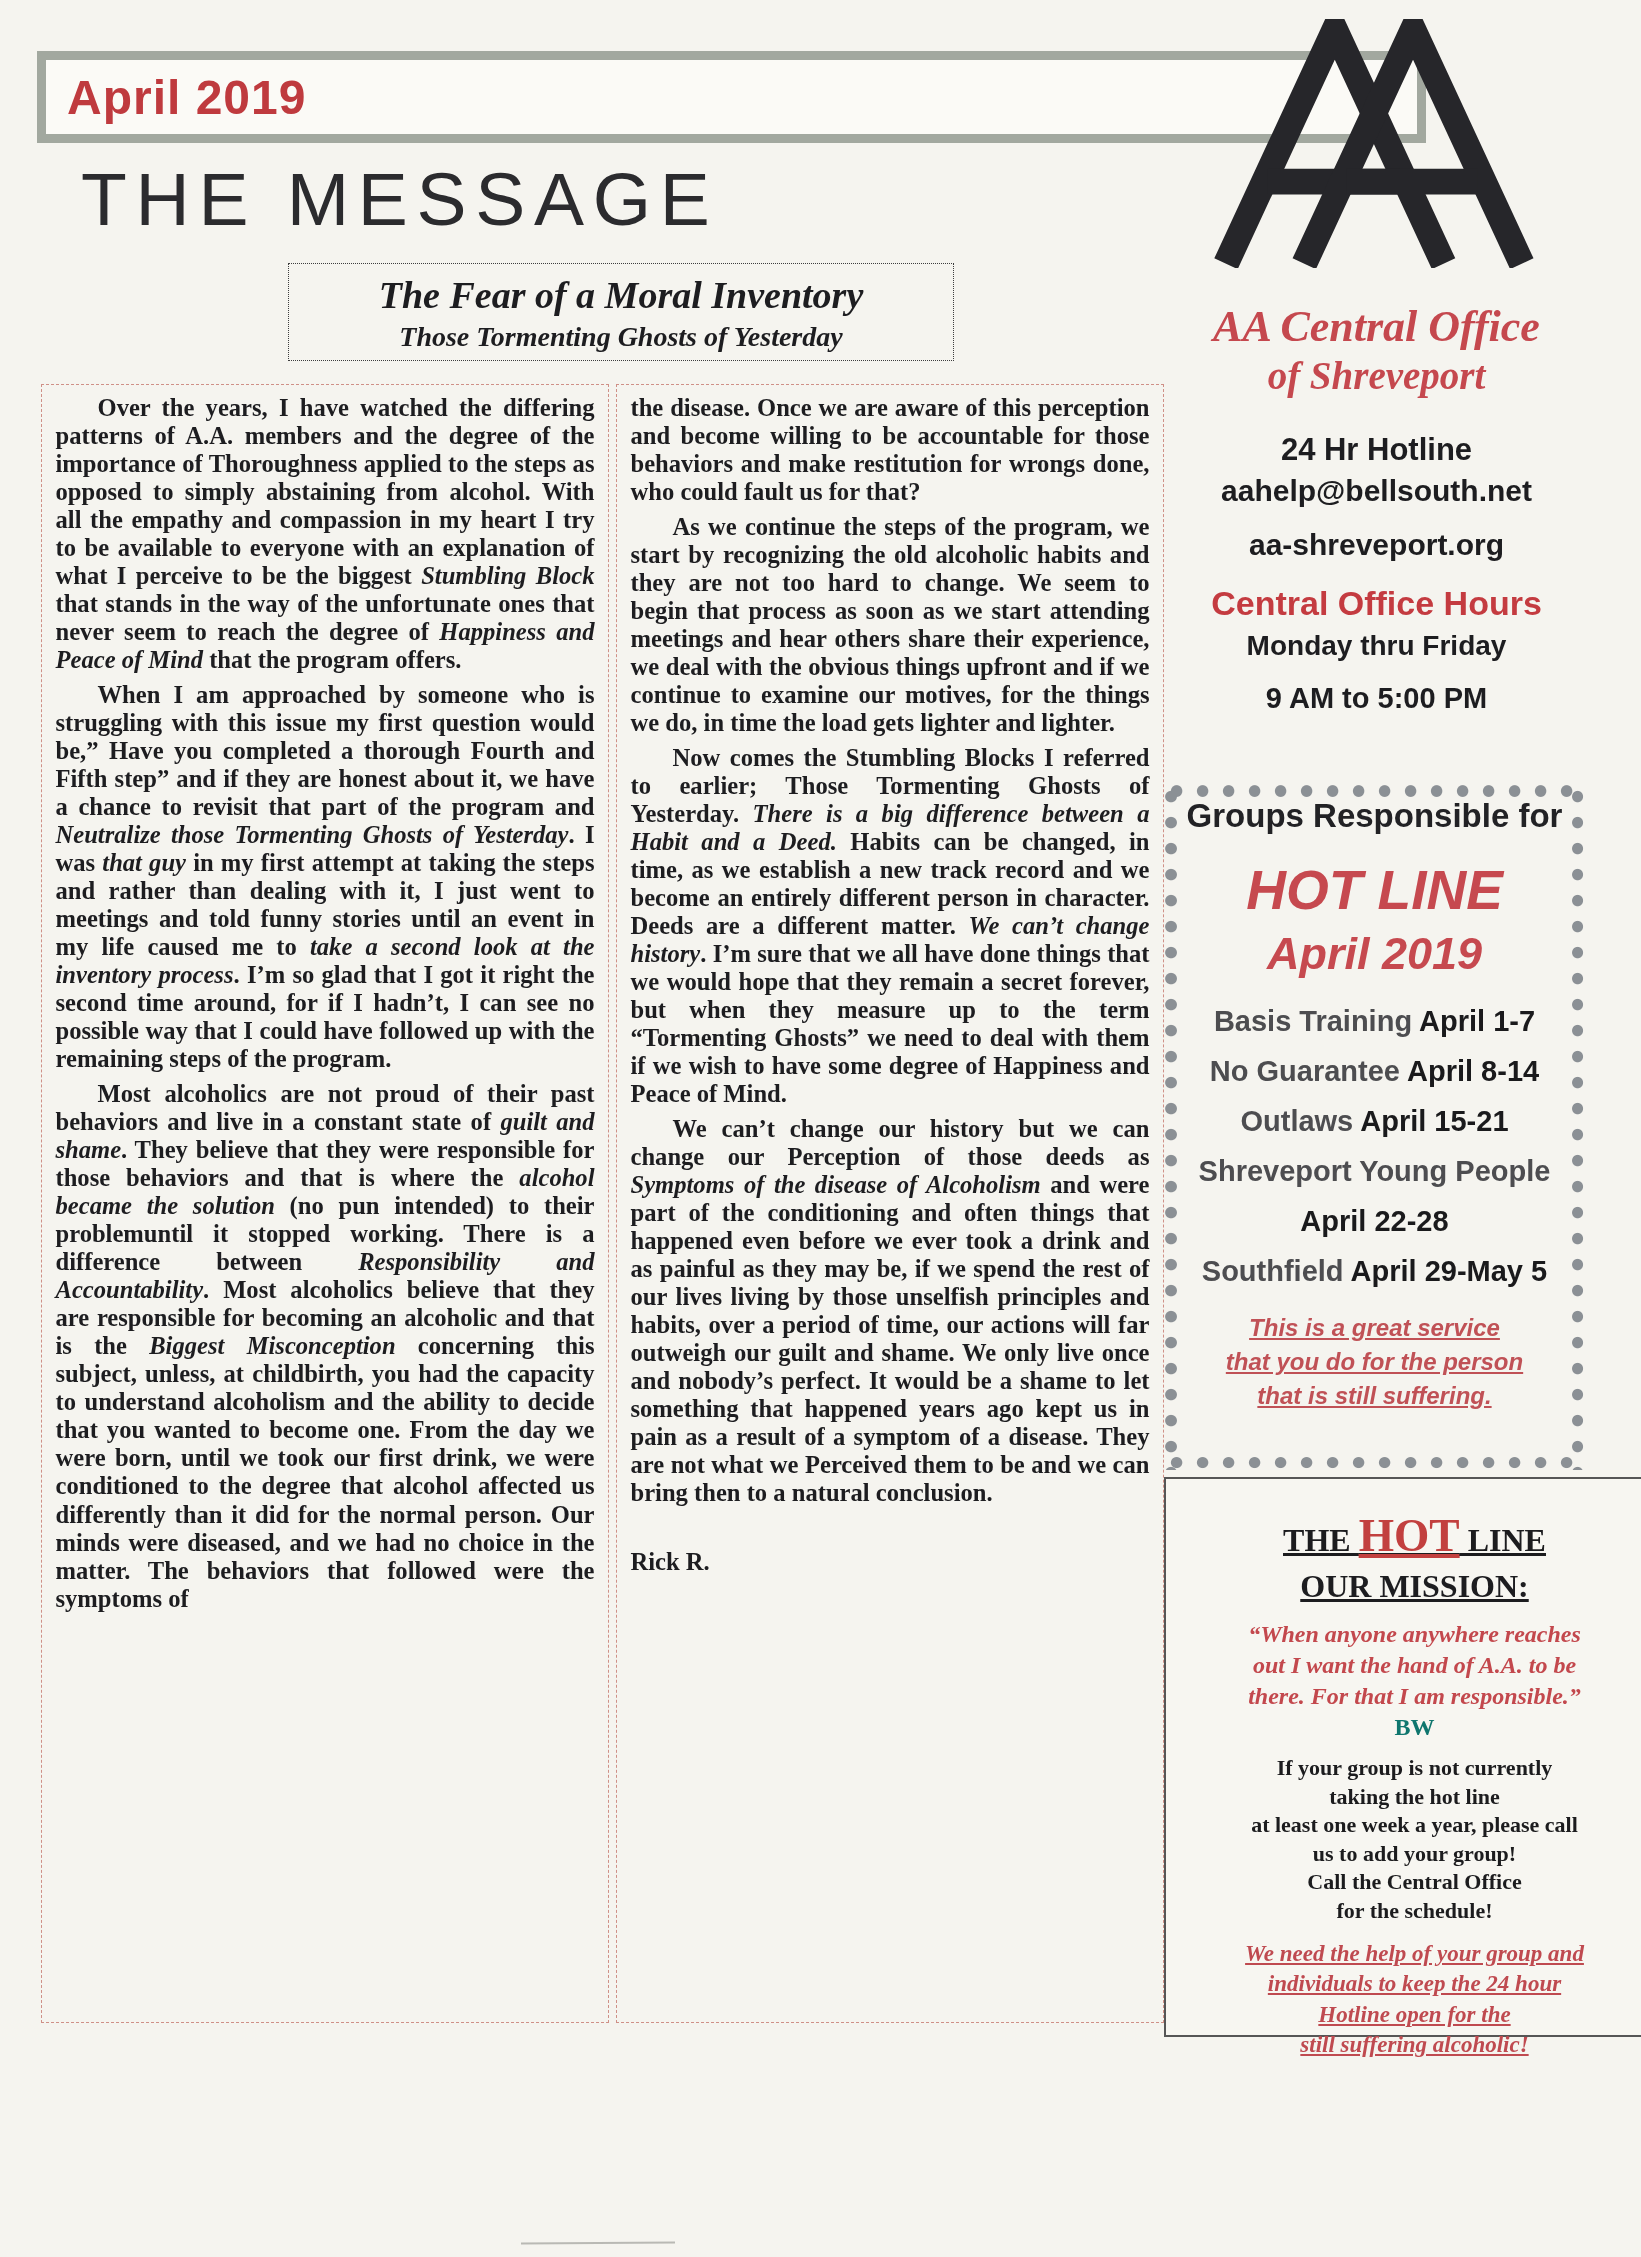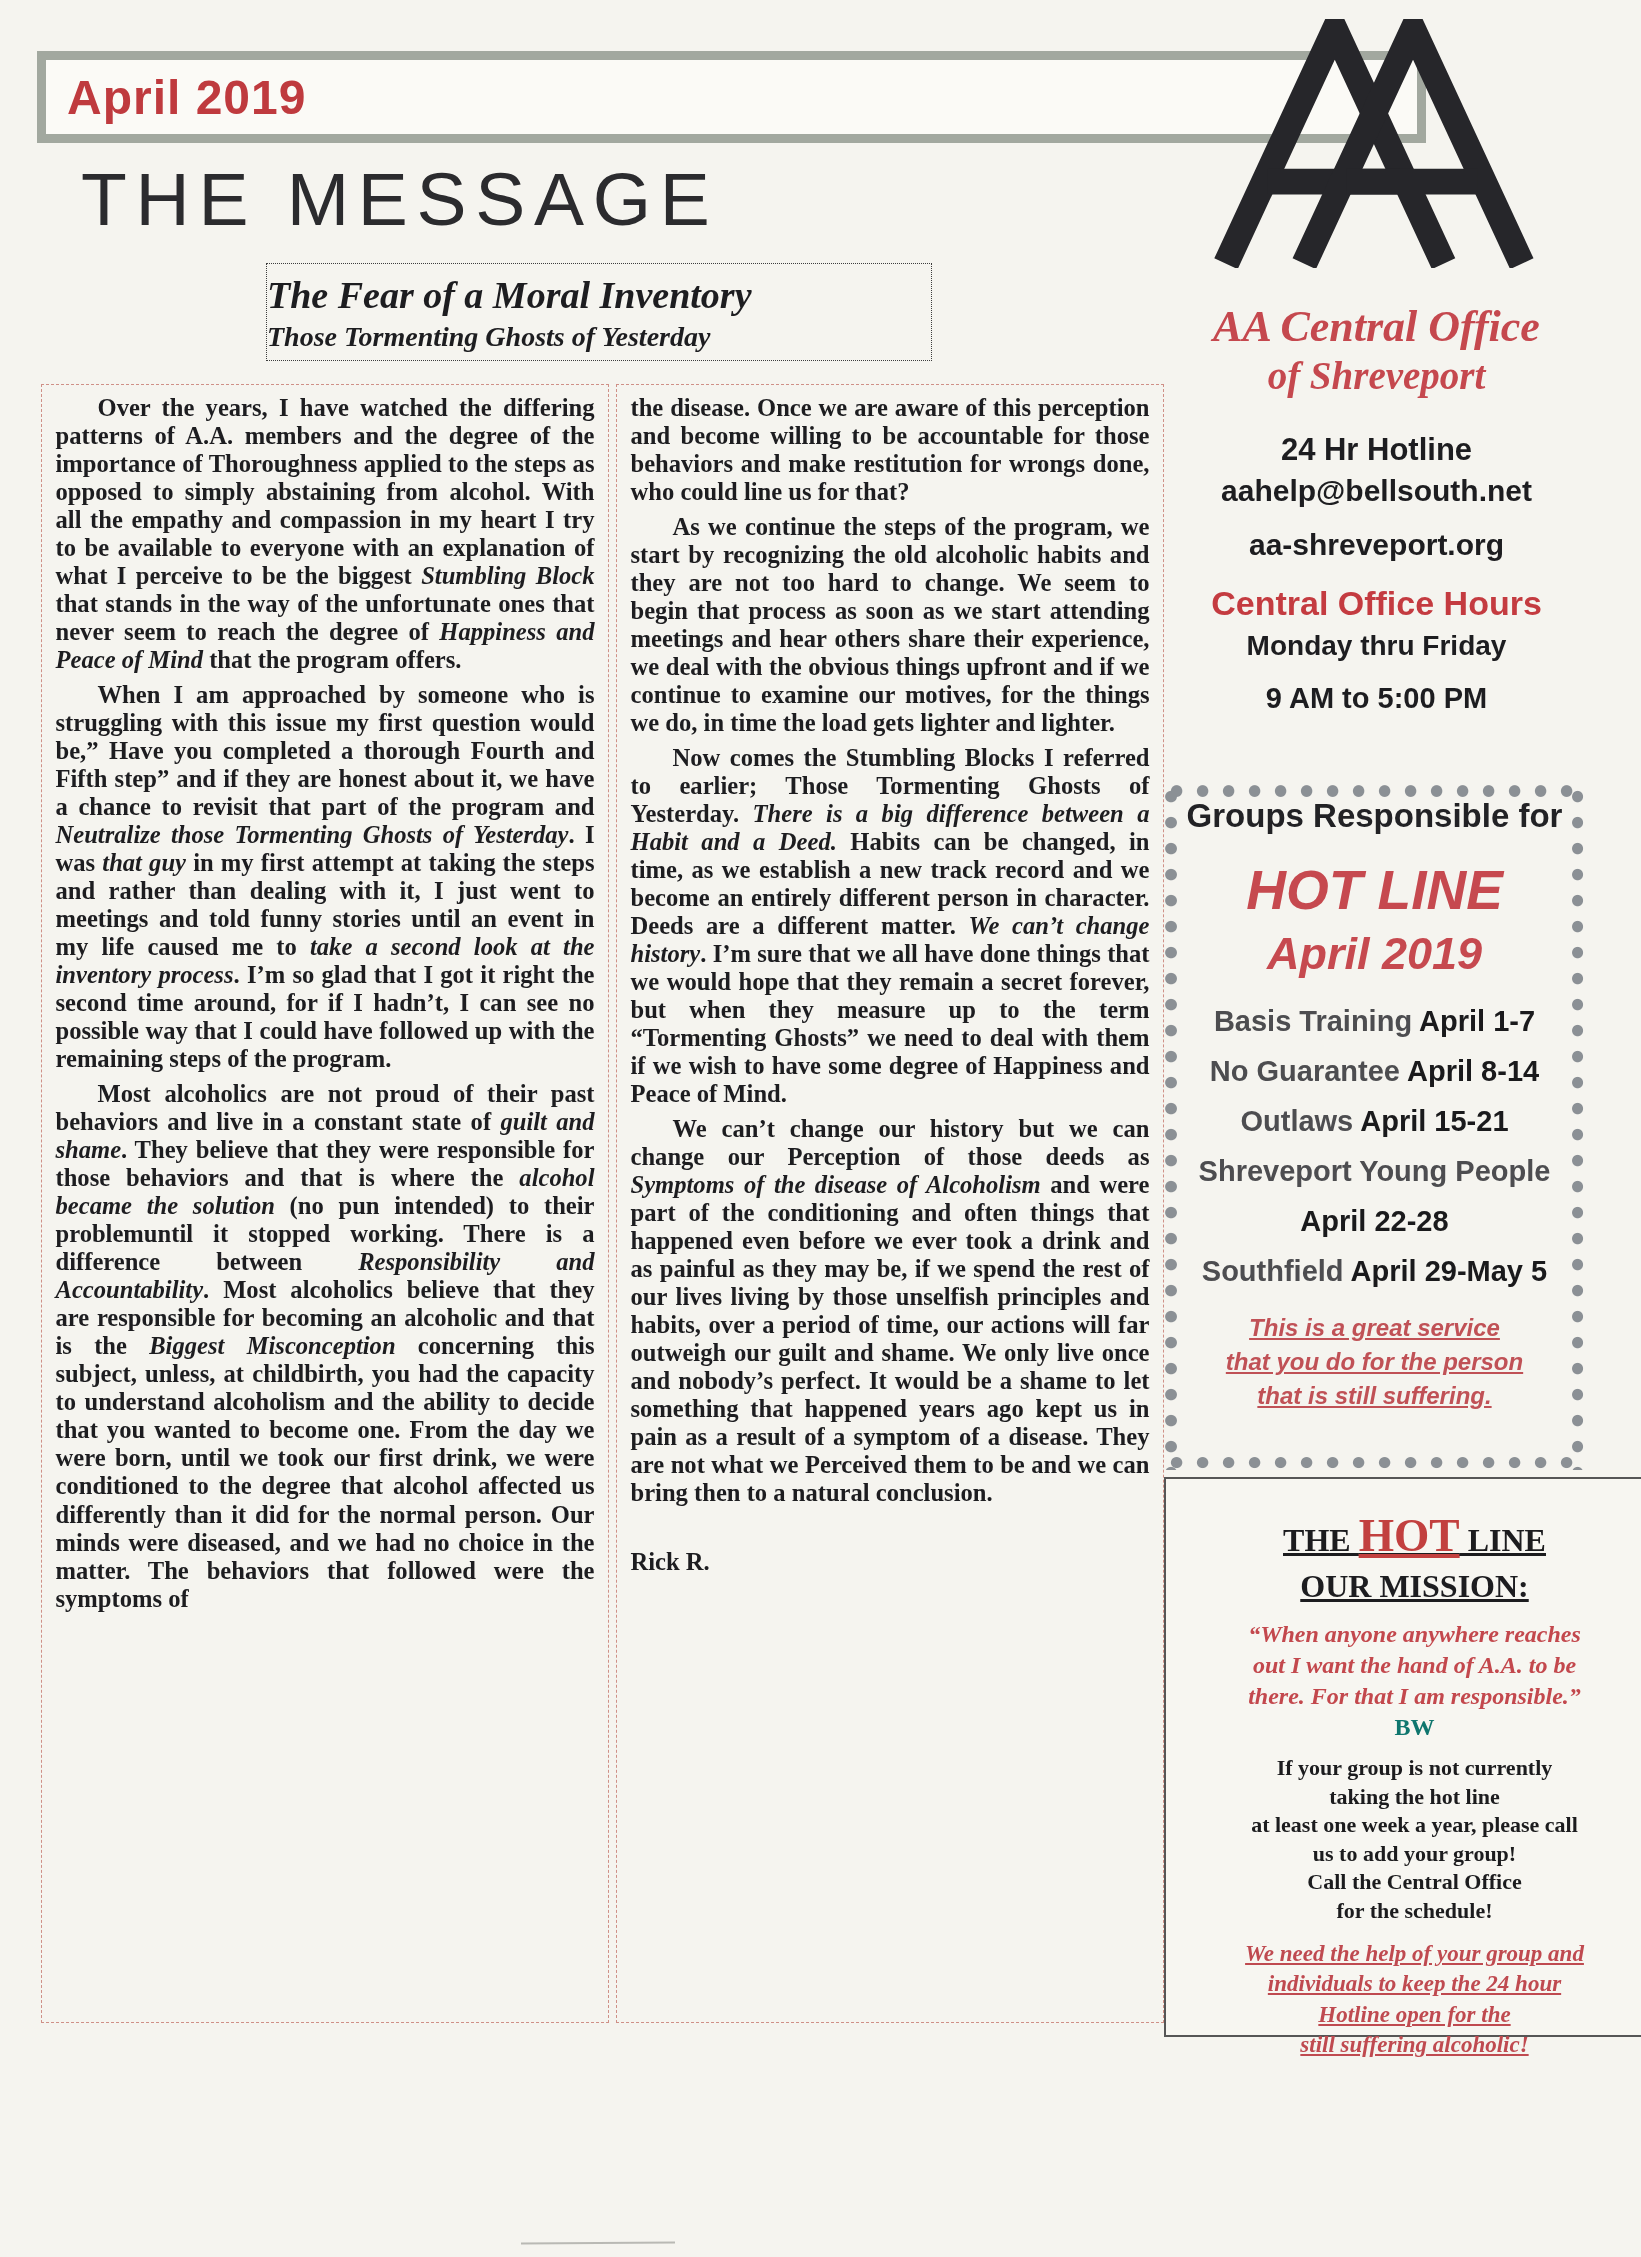--- a/index.html
+++ b/index.html
@@ -24,22 +24,22 @@
   }
 
   
   .masthead{
     left:81px;top:156px;width:869px;margin:0;
     font-size:75px;font-weight:400;letter-spacing:8.7px;color:#2b2b2e;
   }
 
   
   .article-title-box{
-    left:266px;top:263px;width:666px;height:98px;
-    border:1.9px dotted #3d3d3d;padding-top:8.7px;
+    left:288px;top:263px;width:666px;height:98px;
+    border:1.9px dotted #3d3d3d;text-align:center;padding-top:8.7px;
     font-family:"Liberation Serif","DejaVu Serif",serif;
   }
   .article-title{font-size:38px;font-weight:700;font-style:italic;line-height:1.2;}
   .article-subtitle{font-size:28px;font-weight:700;font-style:italic;line-height:1.2;margin-top:1.9px;}
 
   
   .col{
     top:384px;height:1639px;
     border:1.9px dashed #cf9087;
     padding:8.7px 13.5px 0 13.5px;overflow:hidden;
@@ -135,21 +135,21 @@
   <div class="article-subtitle">Those Tormenting Ghosts of Yesterday</div>
 </div>
 
 <div class="abs col col-left">
   <p class="indent"><span>Over the years, I have watched the differing patterns of A.A. members and the degree of the importance of Thoroughness applied to the steps as opposed to simply abstaining from alcohol.  With all the empathy and compassion in my heart I try to be available to everyone with an explanation of what I perceive to be the biggest </span><span class="it">Stumbling Block</span><span> that stands in the way of the unfortunate ones that never seem to reach the degree of </span><span class="it">Happiness and Peace of Mind</span><span> that the program offers.</span></p>
   <p class="indent"><span>When I am approached by someone who is struggling with this issue my first question would be,” Have you completed a thorough Fourth and Fifth step” and if they are honest about it, we have a chance to revisit that part of the program and </span><span class="it">Neutralize those Tormenting Ghosts of Yesterday</span><span>. I was </span><span class="it">that guy</span><span> in my first attempt at taking the steps and rather than dealing with it, I just went to meetings and told funny stories until an event in my life caused me to </span><span class="it">take a second look at the inventory process</span><span>. I’m so glad that I got it right the second time around, for if I hadn’t, I can see no possible way that I could have followed up with the remaining steps of the program.</span></p>
   <p class="indent"><span>Most alcoholics are not proud of their past behaviors and live in a constant state of </span><span class="it">guilt and shame</span><span>. They believe that they were responsible for those behaviors and that is where the </span><span class="it">alcohol became the solution</span><span> (no pun intended) to their  problemuntil it stopped working. There is a difference between </span><span class="it">Responsibility and Accountability</span><span>. Most alcoholics believe that they are responsible for becoming an alcoholic and that is the </span><span class="it">Biggest Misconception</span><span> concerning this subject, unless, at childbirth, you had the capacity to understand alcoholism and the ability to decide that you wanted to become one. From the day we were born, until we took our first drink, we were conditioned to the degree that alcohol affected us differently than it did for the normal person. Our minds were diseased, and we had no choice in the matter. The behaviors that followed were the symptoms of</span></p>
 </div>
 
 <div class="abs col col-mid">
-  <p><span>the disease. Once we are aware of this perception and become willing to be accountable for those behaviors and make restitution for wrongs done, who could line us for that?</span></p>
+  <p><span>the disease. Once we are aware of this perception and become willing to be accountable for those behaviors and make restitution for wrongs done, who could fault us for that?</span></p>
   <p class="indent"><span>As we continue the steps of the program, we start by recognizing the old alcoholic habits and they are not too hard to change. We seem to begin that process as soon as we start attending meetings and hear others share their experience, we deal with the obvious things upfront and if we continue to examine our motives, for the things we do, in time the load gets lighter and lighter.</span></p>
   <p class="indent"><span>Now comes the Stumbling Blocks I referred to earlier; Those Tormenting Ghosts of Yesterday. </span><span class="it">There is a big difference between a Habit and a Deed.</span><span> Habits can be changed, in time, as we establish a new track record and we become an entirely different person in character. Deeds are a different matter. </span><span class="it">We can’t change history</span><span>. I’m sure that we all have done things that we would hope that they remain a secret forever, but when they measure up to the term “Tormenting Ghosts” we need to deal with them if we wish to have some degree of Happiness and Peace of Mind.</span></p>
   <p class="indent"><span>We can’t change our history but we can change our Perception of those deeds as </span><span class="it">Symptoms of the disease of Alcoholism</span><span> and were part of the conditioning and often things that happened even before we ever took a drink and as painful as they may be, if we spend the rest of our lives living by those unselfish principles and habits, over a period of time, our actions will far outweigh our guilt and shame. We only live once and nobody’s perfect. It would be a shame to let something that happened years ago kept us in pain as a result of a symptom of a disease. They are not what we Perceived them to be and we can bring then to a natural conclusion.</span></p>
   <p class="byline">Rick R.</p>
 </div>
 
 <svg class="abs aa-logo" viewBox="0 0 350 260" aria-hidden="true">
   <g fill="none" stroke="#26262a" stroke-width="27" stroke-miterlimit="10">
     <path d="M22 256 L136 10 L250 256"></path>
     <path d="M66 170 L204 170"></path>

